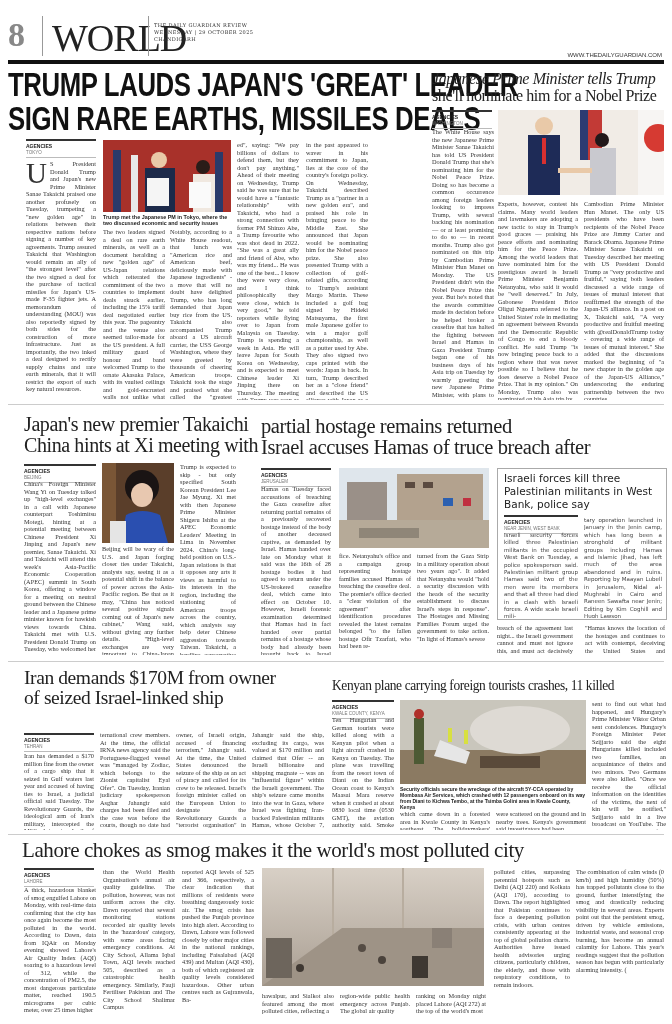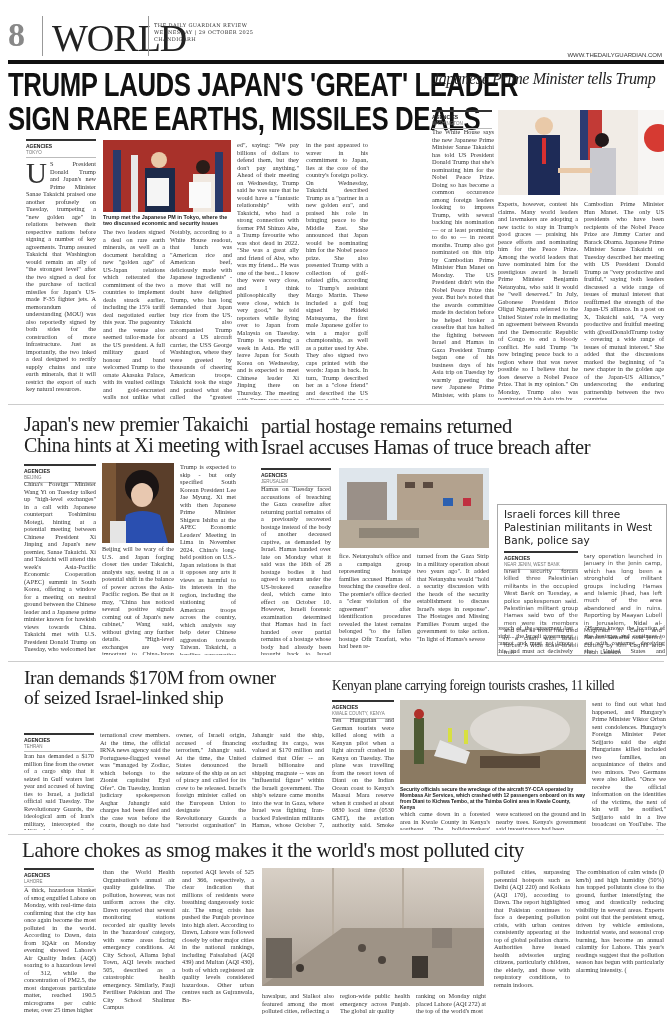--- a/index.html
+++ b/index.html
@@ -68,20 +68,21 @@
   </svg>
 </div>
 <div class="abs caption" style="left:103px;top:214px;width:128px;">Trump met the Japanese PM in Tokyo, where the two discussed economic and security issues</div>
 <div class="abs col" style="left:103px;top:228px;width:62px;height:172px;">The two leaders signed a deal on rare earth minerals, as well as a document heralding a new "golden age" of US-Japan relations which reiterated the commitment of the two countries to implement deals struck earlier, including the 15% tariff deal negotiated earlier this year. The pageantry and the venue also seemed tailor-made for the US president. A full military guard of honour and band welcomed Trump to the ornate Akasaka Palace, with its vaulted ceilings and gold-encrusted walls not unlike what the president wants in his planned White House ballroom. Over lunch, Trump congratulated Takaichi for becoming Japan's first female prime minister.</div>
 <div class="abs col" style="left:170px;top:228px;width:62px;height:172px;">Notably, according to a White House readout, that lunch was "American rice and American beef, deliciously made with Japanese ingredients" - a move that will no doubt have delighted Trump, who has long demanded that Japan buy rice from the US. Takaichi also accompanied Trump aboard a US aircraft carrier, the USS George Washington, where they were greeted by thousands of cheering American troops. Takaichi took the stage and praised what she called the "greatest alliance in the world" and pledged to increase defence spending. Trump has in the past criticised Japan's lack of defence spending. In April this year, he lambasted a security treaty with Japan as being "one-sid-</div>
 <div class="abs col" style="left:237px;top:141px;width:62px;height:259px;">ed", saying: "We pay billions of dollars to defend them, but they don't pay anything." Ahead of their meeting on Wednesday, Trump said he was sure that he would have a "fantastic relationship" with Takaichi, who had a strong connection with former PM Shinzo Abe, a Trump favourite who was shot dead in 2022. "She was a great ally and friend of Abe, who was my friend... He was one of the best... I know they were very close, and I think philosophically they were close, which is very good," he told reporters while flying over to Japan from Malaysia on Tuesday. Trump is spending a week in Asia. He will leave Japan for South Korea on Wednesday, and is expected to meet Chinese leader Xi Jinping there on Thursday. The meeting with Trump was seen as a critical early test for Takaichi, who was elected as prime minister by Japanese lawmakers earlier this month. Both countries have long been allies, but navigating a relationship with a fickle Trump, who has</div>
 <div class="abs col" style="left:306px;top:141px;width:62px;height:259px;">in the past appeared to waver in his commitment to Japan, lies at the core of the country's foreign policy. On Wednesday, Takaichi described Trump as a "partner in a new golden era", and praised his role in bringing peace to the Middle East. She announced that Japan would be nominating him for the Nobel peace prize. She also presented Trump with a collection of golf-related gifts, according to Trump's assistant Margo Martin. These included a golf bag signed by Hideki Matsuyama, the first male Japanese golfer to win a major golf championship, as well as a putter used by Abe. They also signed two caps printed with the words: Japan is back. In turn, Trump described her as a "close friend" and described the US alliance with Japan as a "beautiful friendship" that was "born out of the ashes of a terrible war". He also announced he had approved the first delivery of long-awaited US missiles for F-35 fighter jets to Japan, which would take place this week.</div>
 
 <div class="abs" style="left:432px;top:70px;width:236px;">
   <div class="hl-serif" style="font-size:16px;line-height:17px;font-style:italic;">Japanese Prime Minister tells Trump</div>
+  <div class="hl-serif" style="font-size:16px;line-height:17px;">she'll nominate him for a Nobel Prize</div>
 </div>
 <div class="abs" style="left:432px;top:110px;width:60px;">
   <div class="agency">AGENCIES</div>
   <div class="dateline">WASHINGTON</div>
 </div>
 <div class="abs col" style="left:432px;top:128px;width:62px;height:272px;">The White House says the new Japanese Prime Minister Sanae Takaichi has told US President Donald Trump that she's nominating him for the Nobel Peace Prize. Doing so has become a common occurrence among foreign leaders looking to impress Trump, with several backing his nomination — or at least promising to do so — in recent months. Trump also got nominated on this trip by Cambodian Prime Minister Hun Manet on Monday. The US President didn't win the Nobel Peace Prize this year. But he's noted that the awards committee made its decision before he helped broker a ceasefire that has halted the fighting between Israel and Hamas in Gaza President Trump began one of his business days of his Asia trip on Tuesday by warmly greeting the new Japanese Prime Minister, with plans to later speak to US troops aboard an aircraft carrier and mingle with business leaders. Since his return to power in January, Trump has been increasingly focused on the Nobel Peace Prize. He has claimed to have ended several conflicts around the world.</div>
 <div class="abs photo" style="left:498px;top:110px;width:166px;height:85px;">
   <svg width="166" height="85" viewBox="0 0 166 85">
     <rect width="166" height="85" fill="#f1ece6"></rect>
     <rect x="140" y="0" width="26" height="85" fill="#f7f5f3"></rect>
@@ -143,21 +144,21 @@
     <rect x="124" y="30" width="8" height="8" fill="#c03040"></rect>
     <rect x="0" y="52" width="150" height="28" fill="#b6aa98"></rect>
     <rect x="20" y="60" width="60" height="10" fill="#8f8678"></rect>
   </svg>
 </div>
 <div class="abs col" style="left:339px;top:552px;width:72px;height:103px;">fice. Netanyahu's office and a campaign group representing hostage families accused Hamas of breaching the ceasefire deal. The premier's office decried a "clear violation of the agreement" after identification procedures revealed the latest remains belonged "to the fallen hostage Ofir Tzarfati, who had been re-</div>
 <div class="abs col" style="left:417px;top:552px;width:72px;height:103px;">turned from the Gaza Strip in a military operation about two years ago". It added that Netanyahu would "hold a security discussion with the heads of the security establishment to discuss Israel's steps in response". The Hostages and Missing Families Forum urged the government to take action. "In light of Hamas's severe</div>
 <div class="abs col" style="left:497px;top:624px;width:76px;height:31px;">breach of the agreement last night... the Israeli government cannot and must not ignore this, and must act decisively against these violations," the forum said.</div>
 <div class="abs col" style="left:585px;top:624px;width:80px;height:31px;">"Hamas knows the location of the hostages and continues to act with contempt, deceiving the United States and mediators while dishonouring our loved ones."</div>
 
-<div class="abs boxed" style="left:497px;top:468px;width:170px;height:152px;margin-top:36px;">
+<div class="abs boxed" style="left:497px;top:468px;width:170px;height:152px;">
   <div class="abs" style="left:6px;top:3px;width:158px;font-family:'DejaVu Sans',sans-serif;font-size:10.5px;line-height:13px;color:#222;">Israeli forces kill three Palestinian militants in West Bank, police say</div>
   <div class="abs" style="left:6px;top:46px;width:74px;">
     <div class="agency">AGENCIES</div>
     <div class="dateline">NEAR JENIN, WEST BANK</div>
   </div>
   <div class="abs sans-col" style="left:6px;top:63px;width:74px;height:86px;">Israeli security forces killed three Palestinian militants in the occupied West Bank on Tuesday, a police spokesperson said. Palestinian militant group Hamas said two of the men were its members and that all three had died in a clash with Israeli forces. A wide scale Israeli mili-</div>
   <div class="abs sans-col" style="left:86px;top:48px;width:78px;height:101px;">tary operation launched in January in the Jenin camp, which has long been a stronghold of militant groups including Hamas and Islamic Jihad, has left much of the area abandoned and in ruins. Reporting by Maayan Lubell in Jerusalem, Nidal al-Mughrabi in Cairo and Raneen Sawafta near Jenin; Editing by Kim Coghill and Hugh Lawson</div>
 </div>
 
 <div class="abs rule" style="left:8px;top:661px;width:656px;"></div>

